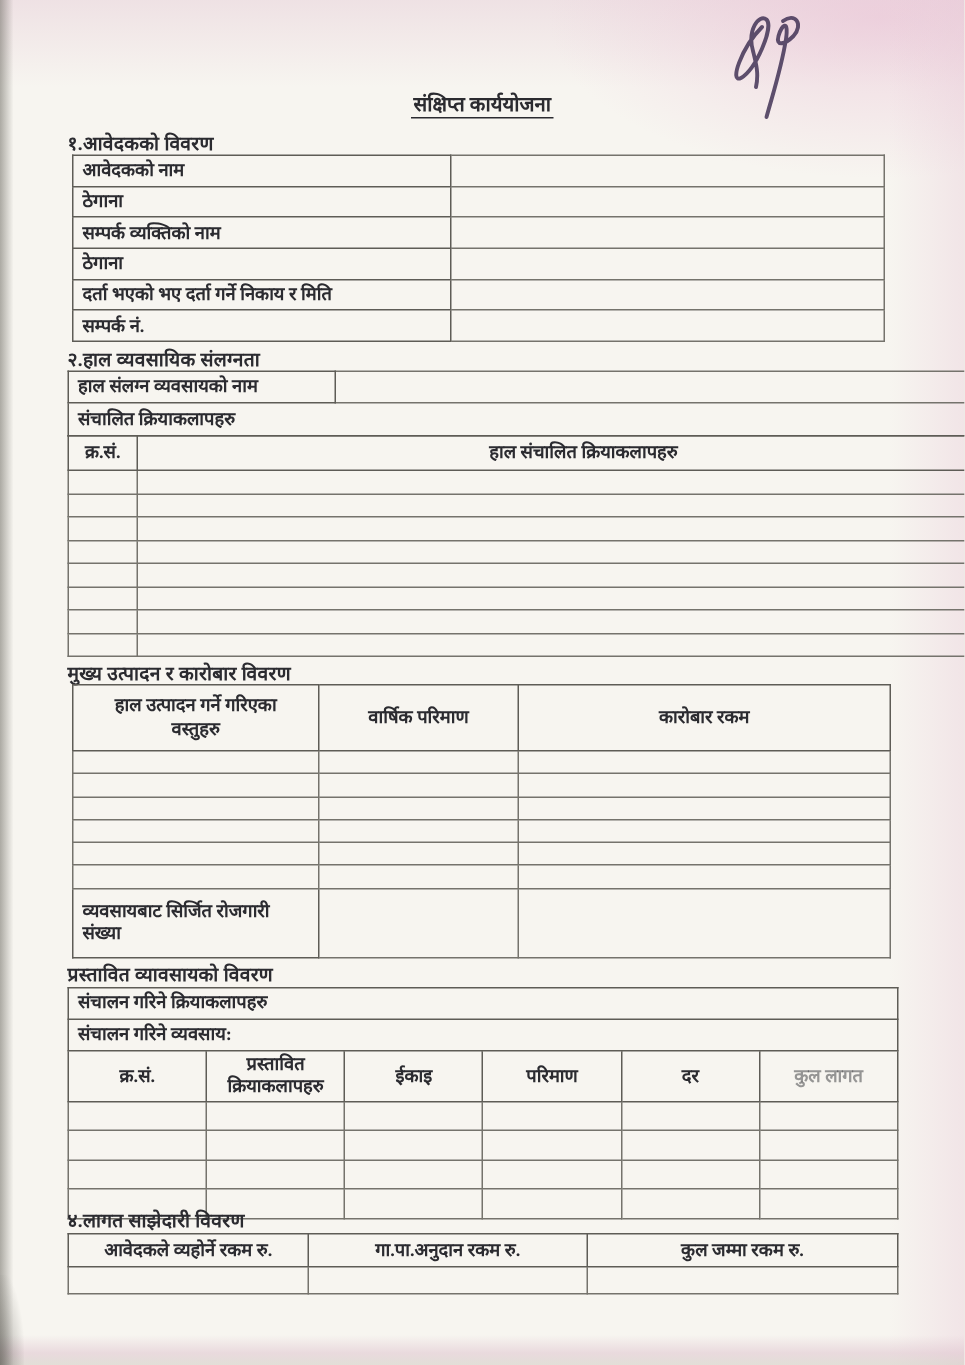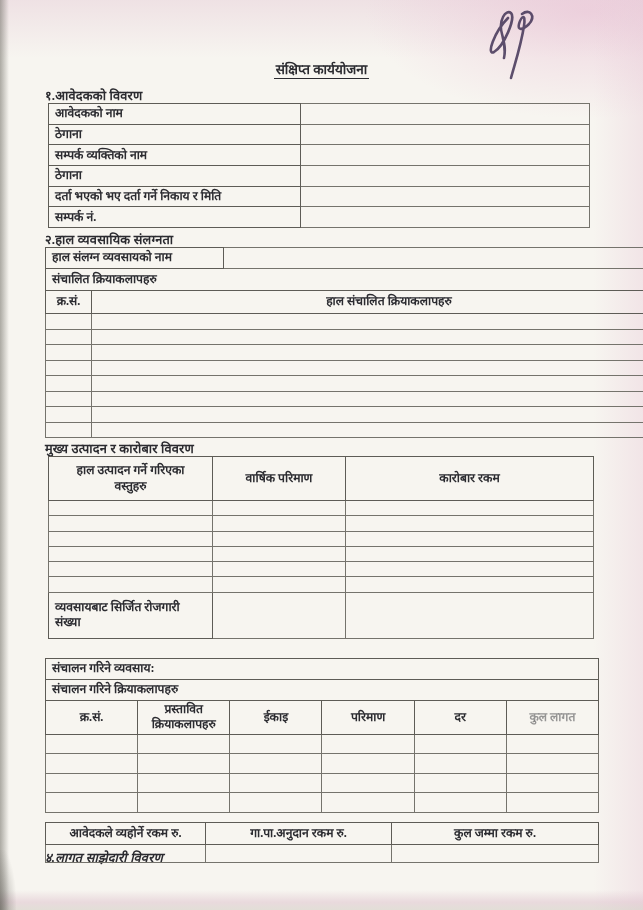--- a/index.html
+++ b/index.html
@@ -263,28 +263,29 @@
           <td class="empty"></td>
         </tr>
     <tr class="rowF">
       <td class="c1">व्यवसायबाट सिर्जित रोजगारी संख्या</td>
       <td class="c2 empty"></td>
       <td class="empty"></td>
     </tr>
   </tbody>
     </table>
 
+  <div class="sec-head" style="left:45px; top:640px;">प्रस्तावित व्यावसायको विवरण</div>
 
   <table class="t4">
     <tbody>
         <tr class="rowA">
+      <td colspan="6">संचालन गरिने क्रियाकलापहरु</td>
+    </tr>
+    <tr class="rowA">
       <td colspan="6">संचालन गरिने व्यवसाय:</td>
-    </tr>
-    <tr class="rowA">
-      <td colspan="6">संचालन गरिने क्रियाकलापहरु</td>
     </tr>
     <tr class="rowH">
       <td class="sn center">क्र.सं.</td>
       <td class="act center">प्रस्तावित क्रियाकलापहरु</td>
       <td class="unit center">ईकाइ</td>
       <td class="qty center">परिमाण</td>
       <td class="rate center">दर</td>
       <td class="center cost-faded">कुल लागत</td>
     </tr>
     <tr class="rowE">
@@ -315,21 +316,21 @@
           <td class="sn empty"></td>
           <td class="act empty"></td>
           <td class="unit empty"></td>
           <td class="qty empty"></td>
           <td class="rate empty"></td>
           <td class="empty"></td>
         </tr>
   </tbody>
     </table>
 
-  <div class="sec-head" style="left:45px; top:848px;font-style:italic;">४.लागत साझेदारी विवरण</div>
+  <div class="sec-head" style="left:45px; top:804px;">४.लागत साझेदारी विवरण</div>
 
   <table class="t5">
     <tbody>
         <tr class="rowH">
       <td class="c1 center">आवेदकले व्यहोर्ने रकम रु.</td>
       <td class="c2 center">गा.पा.अनुदान रकम रु.</td>
       <td class="center">कुल जम्मा रकम रु.</td>
     </tr>
     <tr class="rowE">
       <td class="c1 empty"></td>

